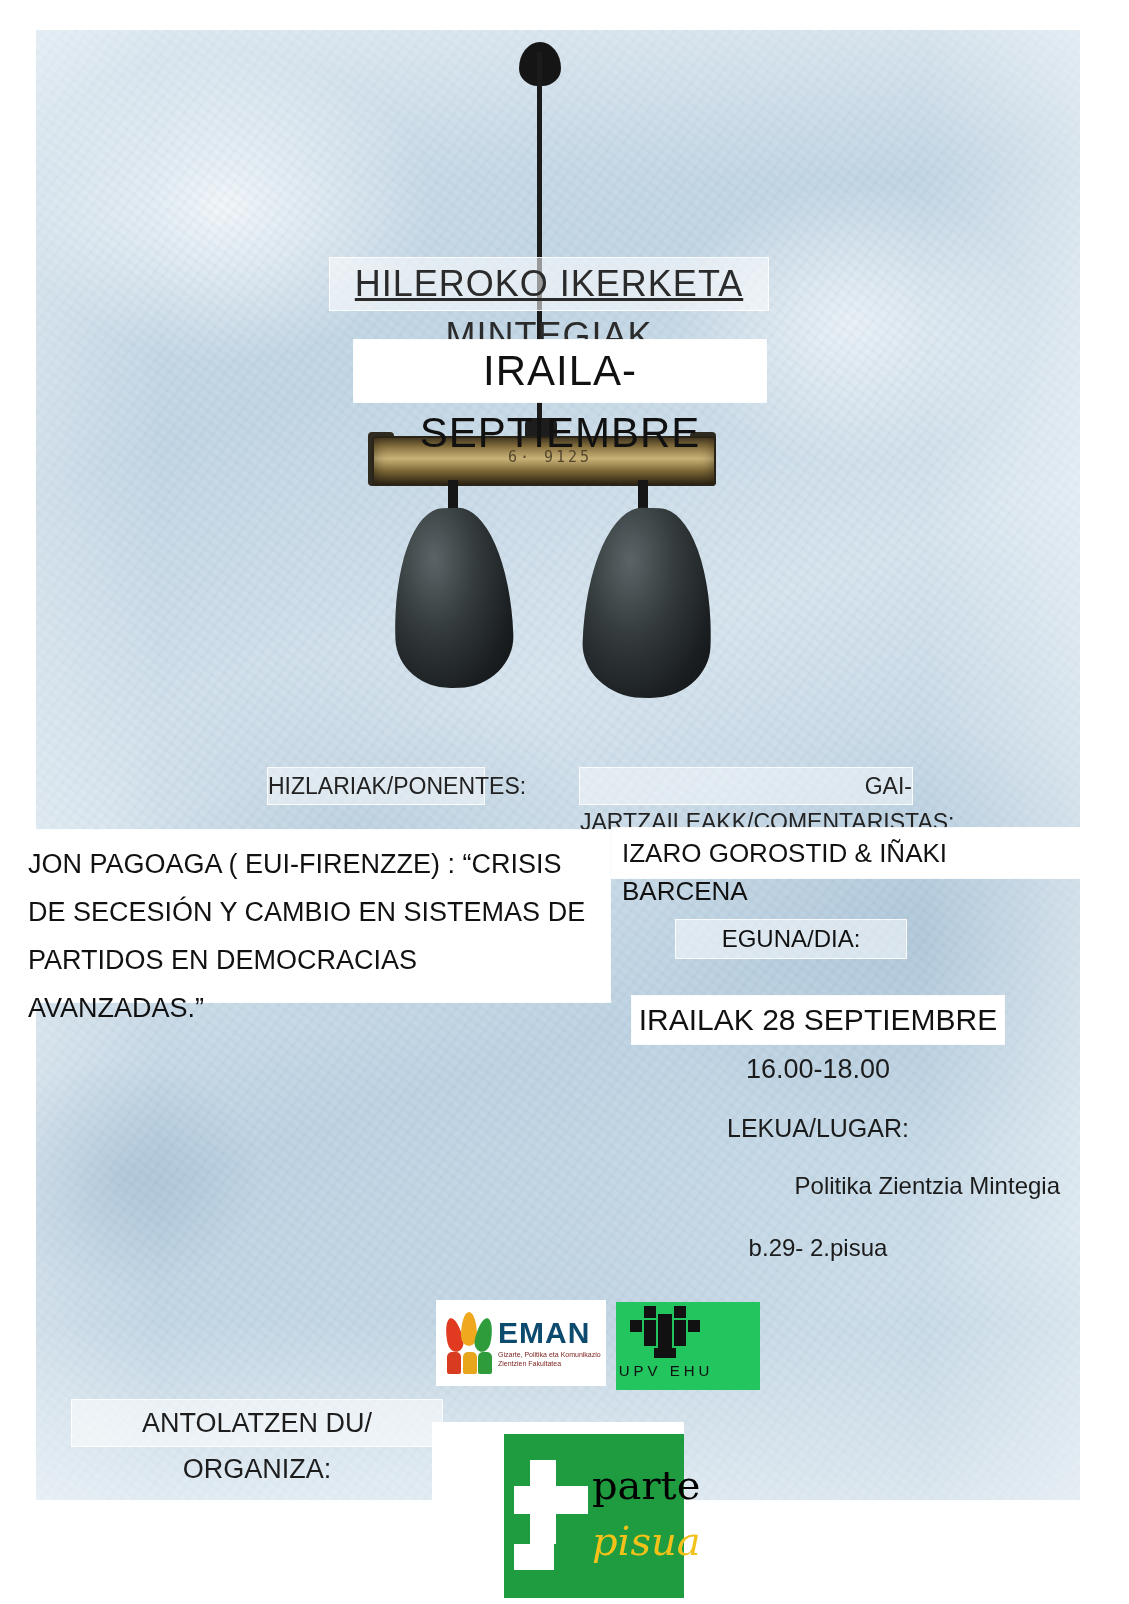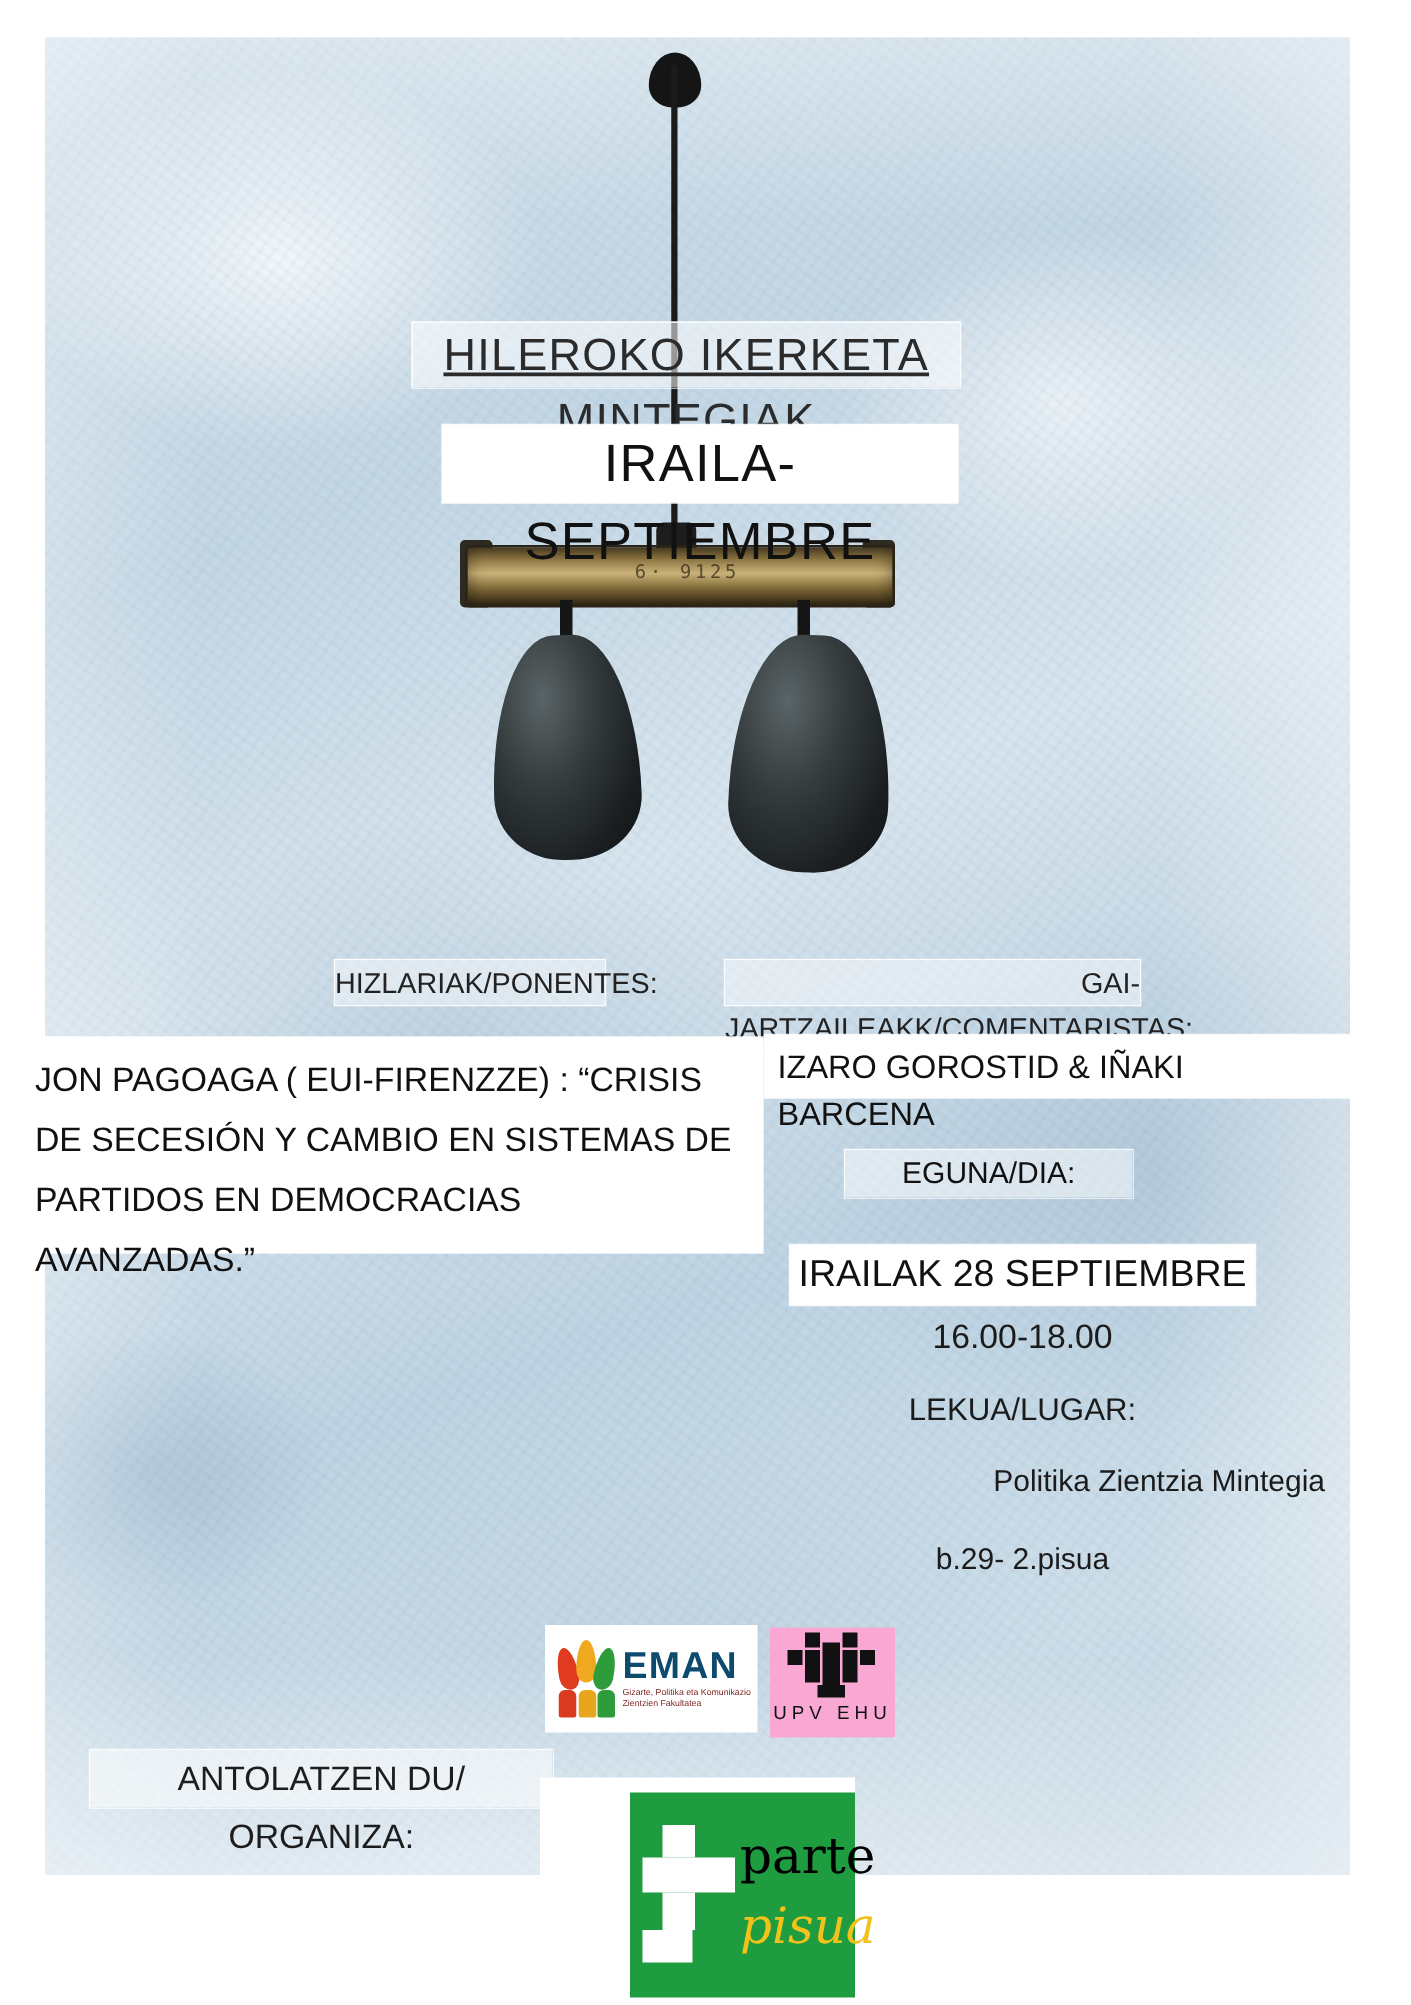--- a/index.html
+++ b/index.html
@@ -282,21 +282,22 @@
     left: 62px; top: 50px;
     width: 104px;
     font-size: 7px;
     line-height: 9px;
     color: #7a1f1a;
   }
 
   #upv-logo {
     position: absolute;
     left: 616px; top: 1302px; width: 100px; height: 88px;
-    background: #f9a8d4;
+    background: #22c55e;
+    padding-left: 44px;
   }
   .upv-mark {
     position: absolute;
     left: 14px; top: 4px;
     width: 72px; height: 52px;
   }
   .upv-mark i {
     position: absolute;
     background: #111;
     display: block;

